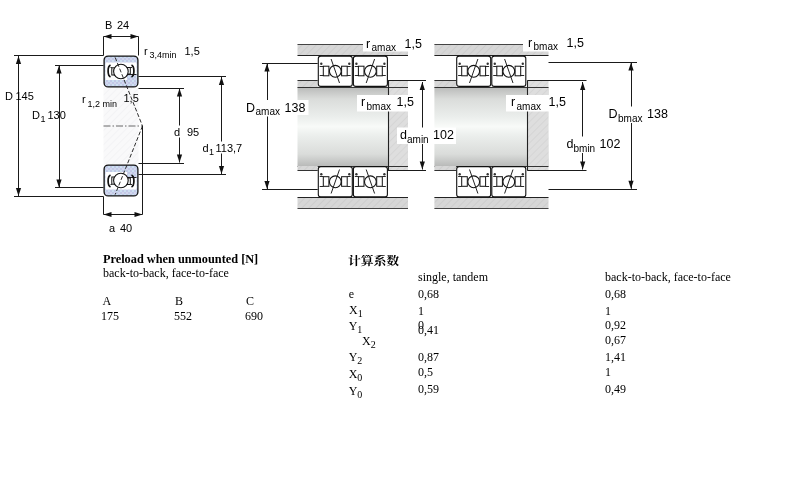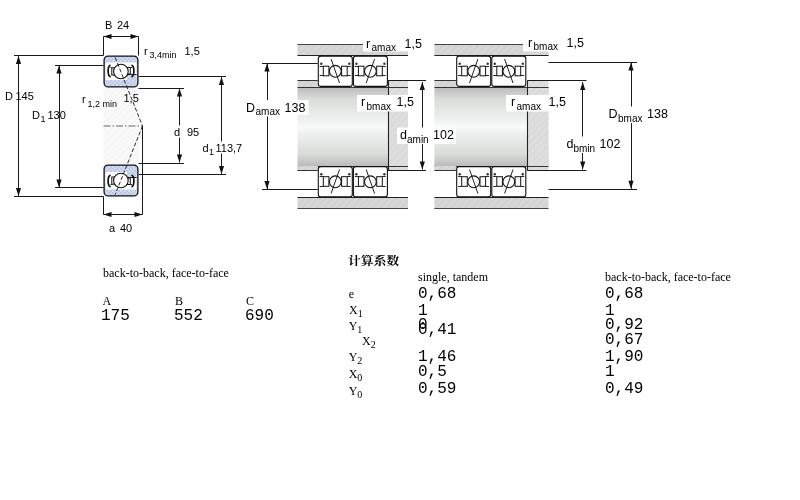--- a/index.html
+++ b/index.html
@@ -1,19 +1,19 @@
 <!DOCTYPE html>
 <html><head><meta charset="utf-8">
 <style>
 html,body{margin:0;padding:0;background:#fff;width:800px;height:500px;overflow:hidden}
 #page{position:relative;width:800px;height:500px;background:#fff}
 .s{position:absolute;font-family:"Liberation Serif",serif;font-size:12px;line-height:13px;color:#000;white-space:nowrap}
 .s.b{font-weight:bold;font-size:12.3px}
 .s sub{font-size:10px;line-height:0;vertical-align:-3px}
-.n{position:absolute;font-family:Liberation Mono, monospace;font-size:16px;line-height:13px;color:#000;white-space:nowrap}
+.n{position:absolute;font-family:Liberation Serif, serif;font-size:12px;line-height:13px;color:#000;white-space:nowrap}
 </style></head>
 <body>
 <div id="page">
 <svg width="800" height="250" viewBox="0 0 800 250" style="position:absolute;left:0;top:0">
       <defs>
 <pattern id="lav" width="4" height="4" patternUnits="userSpaceOnUse">
  <rect width="4" height="4" fill="#c2c9e7"></rect>
  <circle cx="1" cy="1" r="0.9" fill="#d2ecf6"></circle>
           <circle cx="3" cy="3" r="0.8" fill="#e6e8f5"></circle>
 </pattern>
@@ -306,42 +306,43 @@
           <path d="M244 481H743V452H244ZM244 379H742V351H244ZM244 277H742V249H244ZM201 582V630L320 582H735V554H313V234Q313 229 299 220Q285 211 263 205Q242 198 218 198H201ZM694 582H684L736 638L845 556Q841 551 832 546Q822 540 807 537V242Q807 238 791 232Q775 225 754 219Q732 214 713 214H694ZM41 139H795L856 218Q856 218 868 209Q879 200 896 186Q913 172 932 157Q951 141 968 126Q964 110 939 110H49ZM183 853 325 803Q322 793 312 788Q302 782 285 784Q240 697 177 639Q114 580 41 545L30 554Q77 606 119 684Q161 763 183 853ZM203 736H395L447 807Q447 807 463 793Q480 779 502 760Q525 741 542 724Q538 708 515 708H203ZM567 736H787L845 810Q845 810 863 796Q881 782 906 762Q931 742 951 724Q947 708 924 708H567ZM284 729Q335 718 363 701Q390 684 399 664Q408 644 403 627Q398 610 383 600Q368 590 349 592Q329 593 310 610Q310 640 299 671Q288 703 274 724ZM570 852 711 810Q709 802 699 796Q690 790 673 790Q632 723 578 676Q523 629 467 602L455 611Q489 653 520 718Q551 782 570 852ZM639 727Q694 720 724 704Q754 689 765 669Q776 650 772 632Q767 615 753 603Q738 592 717 592Q697 592 675 608Q673 639 659 670Q645 701 630 721ZM319 235 463 219Q461 209 454 202Q446 196 429 194Q424 149 416 111Q407 73 386 42Q366 11 324 -14Q283 -39 214 -58Q145 -77 38 -91L31 -73Q133 -49 191 -20Q248 8 275 45Q302 82 310 128Q317 174 319 235ZM585 228 729 216Q728 206 721 199Q714 192 696 190V-65Q696 -69 682 -75Q668 -81 647 -86Q626 -91 605 -91H585Z"></path>
         </g>
         <g transform="translate(2000,0) scale(1,-1)">
           <path d="M557 36Q557 -2 547 -29Q537 -57 505 -73Q474 -90 409 -94Q408 -69 404 -50Q400 -31 390 -20Q380 -9 364 0Q347 9 312 15V27Q312 27 325 26Q338 25 357 24Q376 23 393 22Q410 21 417 21Q428 21 432 26Q436 30 436 38V319H557ZM824 566Q817 558 801 555Q785 553 760 567L793 569Q759 546 705 519Q651 492 584 464Q518 435 445 408Q373 381 300 358Q228 334 162 317L162 326H209Q205 278 192 251Q179 225 161 217L102 343Q102 343 121 346Q139 348 151 352Q206 368 268 395Q331 422 395 456Q459 490 518 526Q577 563 624 598Q672 633 702 661ZM570 672Q566 663 551 660Q536 657 512 667L546 670Q519 654 478 636Q437 618 389 601Q341 584 292 569Q242 554 198 545L198 555H250Q247 509 235 481Q222 452 204 444L146 569Q146 569 159 571Q172 574 181 576Q215 586 253 607Q291 628 327 653Q363 678 392 703Q422 728 438 746ZM139 335Q181 335 250 336Q319 338 407 341Q494 344 594 348Q695 352 800 357L801 340Q701 320 540 293Q379 266 174 237ZM180 557Q218 556 286 557Q353 557 439 559Q525 561 616 563L617 548Q554 532 448 507Q342 483 211 458ZM893 740Q884 733 867 733Q850 734 825 744Q751 733 660 724Q568 715 467 708Q366 701 263 697Q160 693 64 693L62 710Q153 721 253 737Q353 754 451 774Q549 794 634 814Q719 835 780 855ZM643 458Q734 445 792 419Q850 392 880 360Q911 328 919 297Q926 267 916 244Q906 221 883 214Q860 208 829 224Q813 264 782 306Q750 348 711 386Q672 423 635 450ZM391 152Q387 145 379 142Q370 138 353 141Q318 105 269 68Q221 31 163 -2Q106 -35 43 -58L35 -47Q81 -10 123 39Q166 88 201 138Q235 188 255 230ZM620 220Q716 203 777 173Q838 143 869 107Q901 72 907 40Q914 7 903 -16Q892 -40 868 -46Q843 -52 812 -34Q799 -2 778 32Q757 66 729 98Q701 131 671 160Q640 189 611 211Z"></path>
         </g>
         <g transform="translate(3000,0) scale(1,-1)">
           <path d="M435 297V268H47L38 297ZM384 297 442 352 539 268Q530 256 500 253Q466 166 406 98Q347 30 257 -16Q168 -62 42 -87L36 -73Q189 -20 277 73Q364 166 395 297ZM93 156Q196 160 267 151Q339 142 384 124Q429 107 451 85Q474 64 478 43Q482 22 473 5Q464 -11 446 -18Q428 -24 406 -17Q381 9 343 33Q304 57 259 78Q213 98 166 113Q120 128 80 136ZM80 136Q96 159 115 195Q135 230 155 270Q175 310 190 345Q206 380 214 402L345 357Q341 348 329 343Q317 337 283 343L309 355Q296 328 274 287Q251 245 227 202Q202 159 180 126ZM875 703Q875 703 886 693Q897 684 915 670Q932 655 951 639Q970 623 987 609Q983 593 959 593H612V621H813ZM772 811Q769 801 760 795Q751 789 734 788Q701 645 648 529Q594 414 515 332L502 340Q529 406 551 489Q573 573 588 665Q603 757 610 847ZM907 621Q896 497 868 388Q840 279 783 188Q727 98 633 28Q538 -42 396 -88L389 -77Q500 -17 573 58Q646 133 689 221Q733 310 753 410Q773 511 778 621ZM597 604Q619 464 666 351Q713 238 791 154Q869 70 983 16L980 6Q939 -3 914 -26Q889 -49 877 -89Q781 -22 722 78Q663 178 631 305Q600 433 585 580ZM531 778Q528 769 519 764Q509 758 494 758Q468 730 439 701Q410 673 383 652L368 660Q377 689 388 733Q399 776 408 819ZM79 812Q132 798 162 777Q191 756 201 735Q211 713 207 694Q203 675 189 663Q175 652 156 652Q137 653 117 670Q115 706 100 743Q85 781 69 806ZM330 593Q396 584 436 565Q475 546 493 523Q511 499 511 477Q512 455 500 440Q487 424 467 421Q446 419 421 434Q414 460 397 488Q381 516 361 542Q341 568 321 586ZM320 616Q279 537 204 477Q130 416 36 374L26 388Q88 435 133 500Q178 564 203 632H320ZM375 836Q374 827 366 821Q359 814 341 811V420Q341 416 327 409Q314 402 294 396Q274 391 254 391H234V850ZM475 704Q475 704 491 691Q506 678 528 659Q549 640 566 623Q563 607 540 607H44L36 636H424Z"></path>
         </g>
       </g>
     </svg>
+<div class="s b" style="left:103px;top:252.5px">Preload when unmounted [N]</div>
     <div class="s" style="left:103px;top:267px">back-to-back, face-to-face</div>
     <div class="s" style="left:102.5px;top:295px">A</div>
     <div class="s" style="left:175px;top:295px">B</div>
     <div class="s" style="left:246px;top:295px">C</div>
     <div class="n" style="left:101px;top:309.5px">175</div>
     <div class="n" style="left:174px;top:309.5px">552</div>
     <div class="n" style="left:245px;top:309.5px">690</div>
     <div class="s" style="left:418px;top:271px">single, tandem</div>
     <div class="s" style="left:605px;top:270.5px">back-to-back, face-to-face</div>
     <div class="s" style="left:348.7px;top:288.3px">e</div>
     <div class="s" style="left:349px;top:303.7px">X<sub>1</sub></div>
     <div class="s" style="left:348.7px;top:319.5px">Y<sub>1</sub></div>
     <div class="s" style="left:362px;top:335.2px">X<sub>2</sub></div>
     <div class="s" style="left:348.7px;top:351px">Y<sub>2</sub></div>
     <div class="s" style="left:348.7px;top:367.7px">X<sub>0</sub></div>
     <div class="s" style="left:348.7px;top:384.7px">Y<sub>0</sub></div>
     <div class="n" style="left:418px;top:288px">0,68</div>
     <div class="n" style="left:418px;top:304.5px">1</div>
     <div class="n" style="left:418px;top:319px">0</div>
     <div class="n" style="left:418px;top:324px">0,41</div>
-    <div class="n" style="left:418px;top:350.5px">1,46</div>
+    <div class="n" style="left:418px;top:350.5px">0,87</div>
     <div class="n" style="left:418px;top:365.8px">0,5</div>
     <div class="n" style="left:418px;top:382.6px">0,59</div>
     <div class="n" style="left:605px;top:288px">0,68</div>
     <div class="n" style="left:605px;top:304.5px">1</div>
     <div class="n" style="left:605px;top:319px">0,92</div>
     <div class="n" style="left:605px;top:334.3px">0,67</div>
-    <div class="n" style="left:605px;top:350.5px">1,90</div>
+    <div class="n" style="left:605px;top:350.5px">1,41</div>
     <div class="n" style="left:605px;top:365.8px">1</div>
     <div class="n" style="left:605px;top:382.6px">0,49</div>
 </div>
 </body></html>

